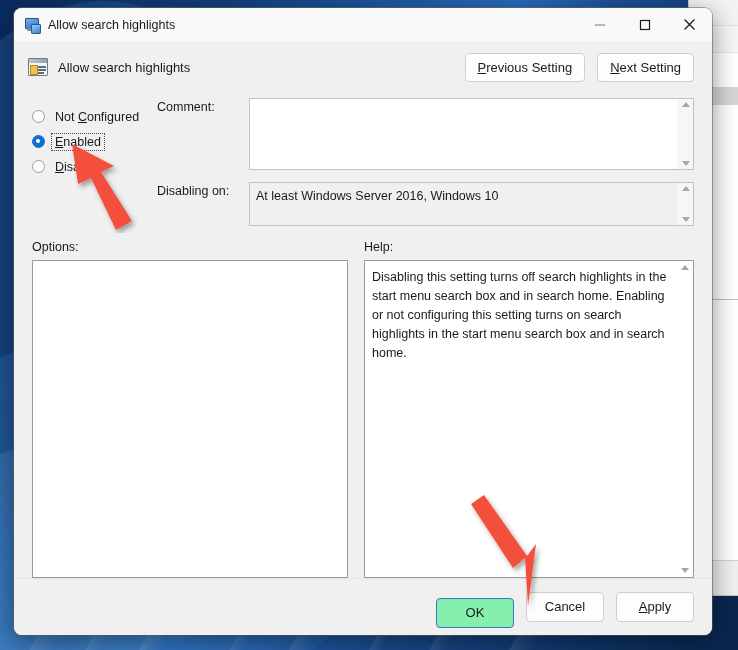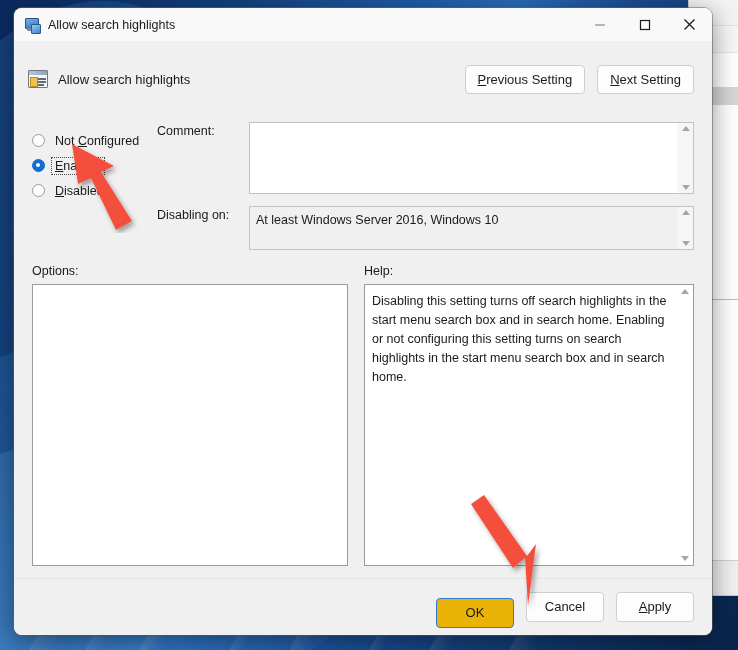--- a/index.html
+++ b/index.html
@@ -96,21 +96,20 @@
     left: 14px;
     top: 8px;
     width: 698px;
     height: 627px;
     background: #f0f0f0;
     border-radius: 8px;
     box-shadow: 0 6px 26px rgba(0,0,0,.45), 0 0 0 1px rgba(120,120,120,.55);
     display: flex;
     flex-direction: column;
     overflow: hidden;
-    gap: 12px;
   }
 
   
   #titlebar {
     height: 33px;
     background: #f9f9f9;
     display: flex;
     align-items: center;
     flex: 0 0 auto;
     border-bottom: 1px solid #f0f0f0;
@@ -200,21 +199,21 @@
     padding: 0 12px;
     height: 29px;
     line-height: 27px;
     box-sizing: border-box;
     white-space: nowrap;
   }
   .btn + .btn { margin-left: 12px; }
   .btn u { text-decoration: underline; }
   .btn.default {
     border: 1.6px solid #2f7ad1;
-    background: #eab308;
+    background: #86efac;
     margin-top: 12px;
   }
 
   
   #body {
     flex: 1 1 auto;
     position: relative;
     padding: 0 18px 0 18px;
     background: #f0f0f0;
     display: flex;

